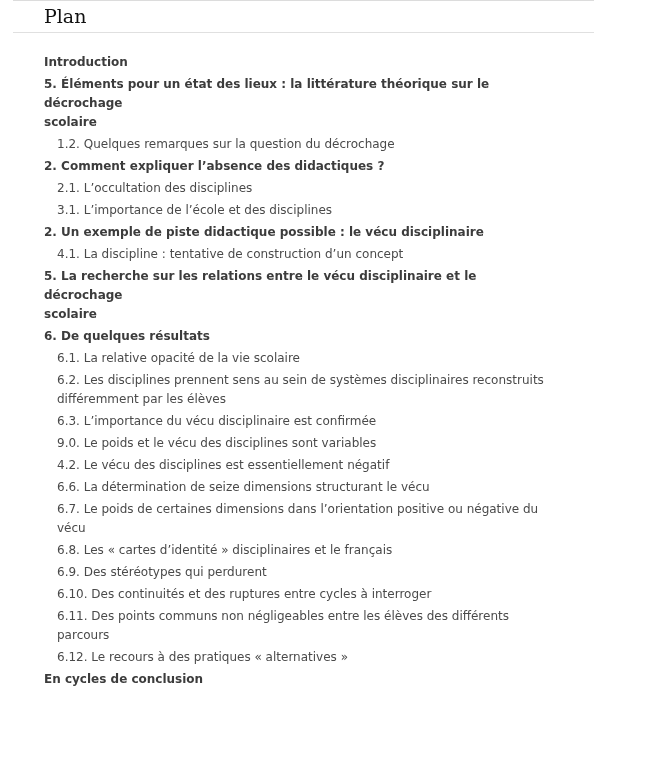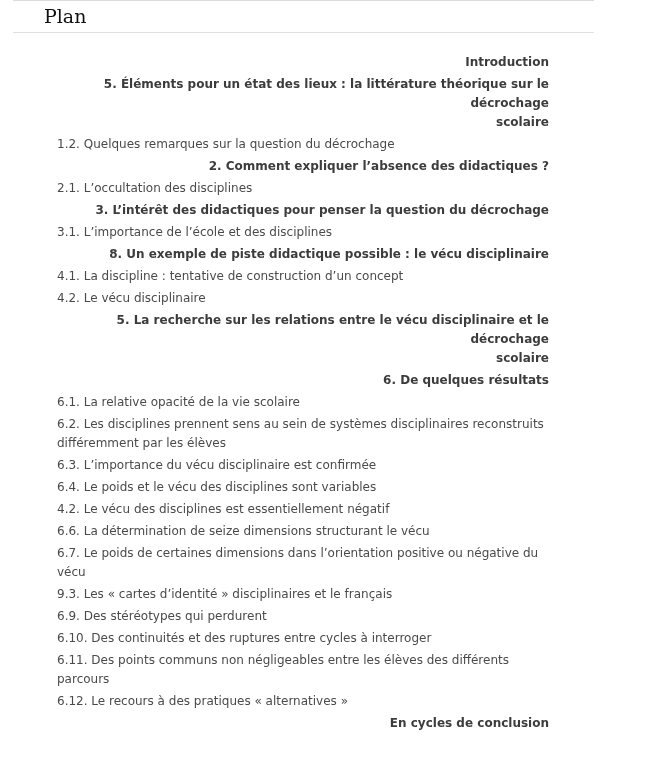--- a/index.html
+++ b/index.html
@@ -38,21 +38,20 @@
     font-size: 12px;
     line-height: 19px;
     margin: 0 0 3px 0;
     white-space: pre-line;
     color: #4a4a4a;
     cursor: pointer;
   }
   .lvl1 {
     font-weight: bold;
     color: #3c3c3c;
-    text-align: right;
   }
   .lvl2 {
     padding-left: 13px;
   }
 </style>
 </head>
 <body>
 
 <div class="viewport">
 
@@ -60,38 +59,36 @@
     <h2 class="plan-title">Plan</h2>
   </div>
 
   <ul class="plan-list">
     <li class="plan-item lvl1">Introduction</li>
     <li class="plan-item lvl1">5. Éléments pour un état des lieux : la littérature théorique sur le décrochage
 scolaire</li>
     <li class="plan-item lvl2">1.2. Quelques remarques sur la question du décrochage</li>
     <li class="plan-item lvl1">2. Comment expliquer l’absence des didactiques ?</li>
     <li class="plan-item lvl2">2.1. L’occultation des disciplines</li>
-    <li class="plan-item lvl1">3. L’intérêt des didactiques pour penser la question du décrochage</li>
     <li class="plan-item lvl2">3.1. L’importance de l’école et des disciplines</li>
-    <li class="plan-item lvl1">8. Un exemple de piste didactique possible : le vécu disciplinaire</li>
+    <li class="plan-item lvl1">2. Un exemple de piste didactique possible : le vécu disciplinaire</li>
     <li class="plan-item lvl2">4.1. La discipline : tentative de construction d’un concept</li>
-    <li class="plan-item lvl2">4.2. Le vécu disciplinaire</li>
     <li class="plan-item lvl1">5. La recherche sur les relations entre le vécu disciplinaire et le décrochage
 scolaire</li>
     <li class="plan-item lvl1">6. De quelques résultats</li>
     <li class="plan-item lvl2">6.1. La relative opacité de la vie scolaire</li>
     <li class="plan-item lvl2">6.2. Les disciplines prennent sens au sein de systèmes disciplinaires reconstruits
 différemment par les élèves</li>
     <li class="plan-item lvl2">6.3. L’importance du vécu disciplinaire est confirmée</li>
-    <li class="plan-item lvl2">6.4. Le poids et le vécu des disciplines sont variables</li>
+    <li class="plan-item lvl2">9.0. Le poids et le vécu des disciplines sont variables</li>
     <li class="plan-item lvl2">4.2. Le vécu des disciplines est essentiellement négatif</li>
     <li class="plan-item lvl2">6.6. La détermination de seize dimensions structurant le vécu</li>
     <li class="plan-item lvl2">6.7. Le poids de certaines dimensions dans l’orientation positive ou négative du
 vécu</li>
-    <li class="plan-item lvl2">9.3. Les « cartes d’identité » disciplinaires et le français</li>
+    <li class="plan-item lvl2">6.8. Les « cartes d’identité » disciplinaires et le français</li>
     <li class="plan-item lvl2">6.9. Des stéréotypes qui perdurent</li>
     <li class="plan-item lvl2">6.10. Des continuités et des ruptures entre cycles à interroger</li>
     <li class="plan-item lvl2">6.11. Des points communs non négligeables entre les élèves des différents parcours</li>
     <li class="plan-item lvl2">6.12. Le recours à des pratiques « alternatives »</li>
     <li class="plan-item lvl1">En cycles de conclusion</li>
   </ul>
 
 </div>
 
 </body></html>

